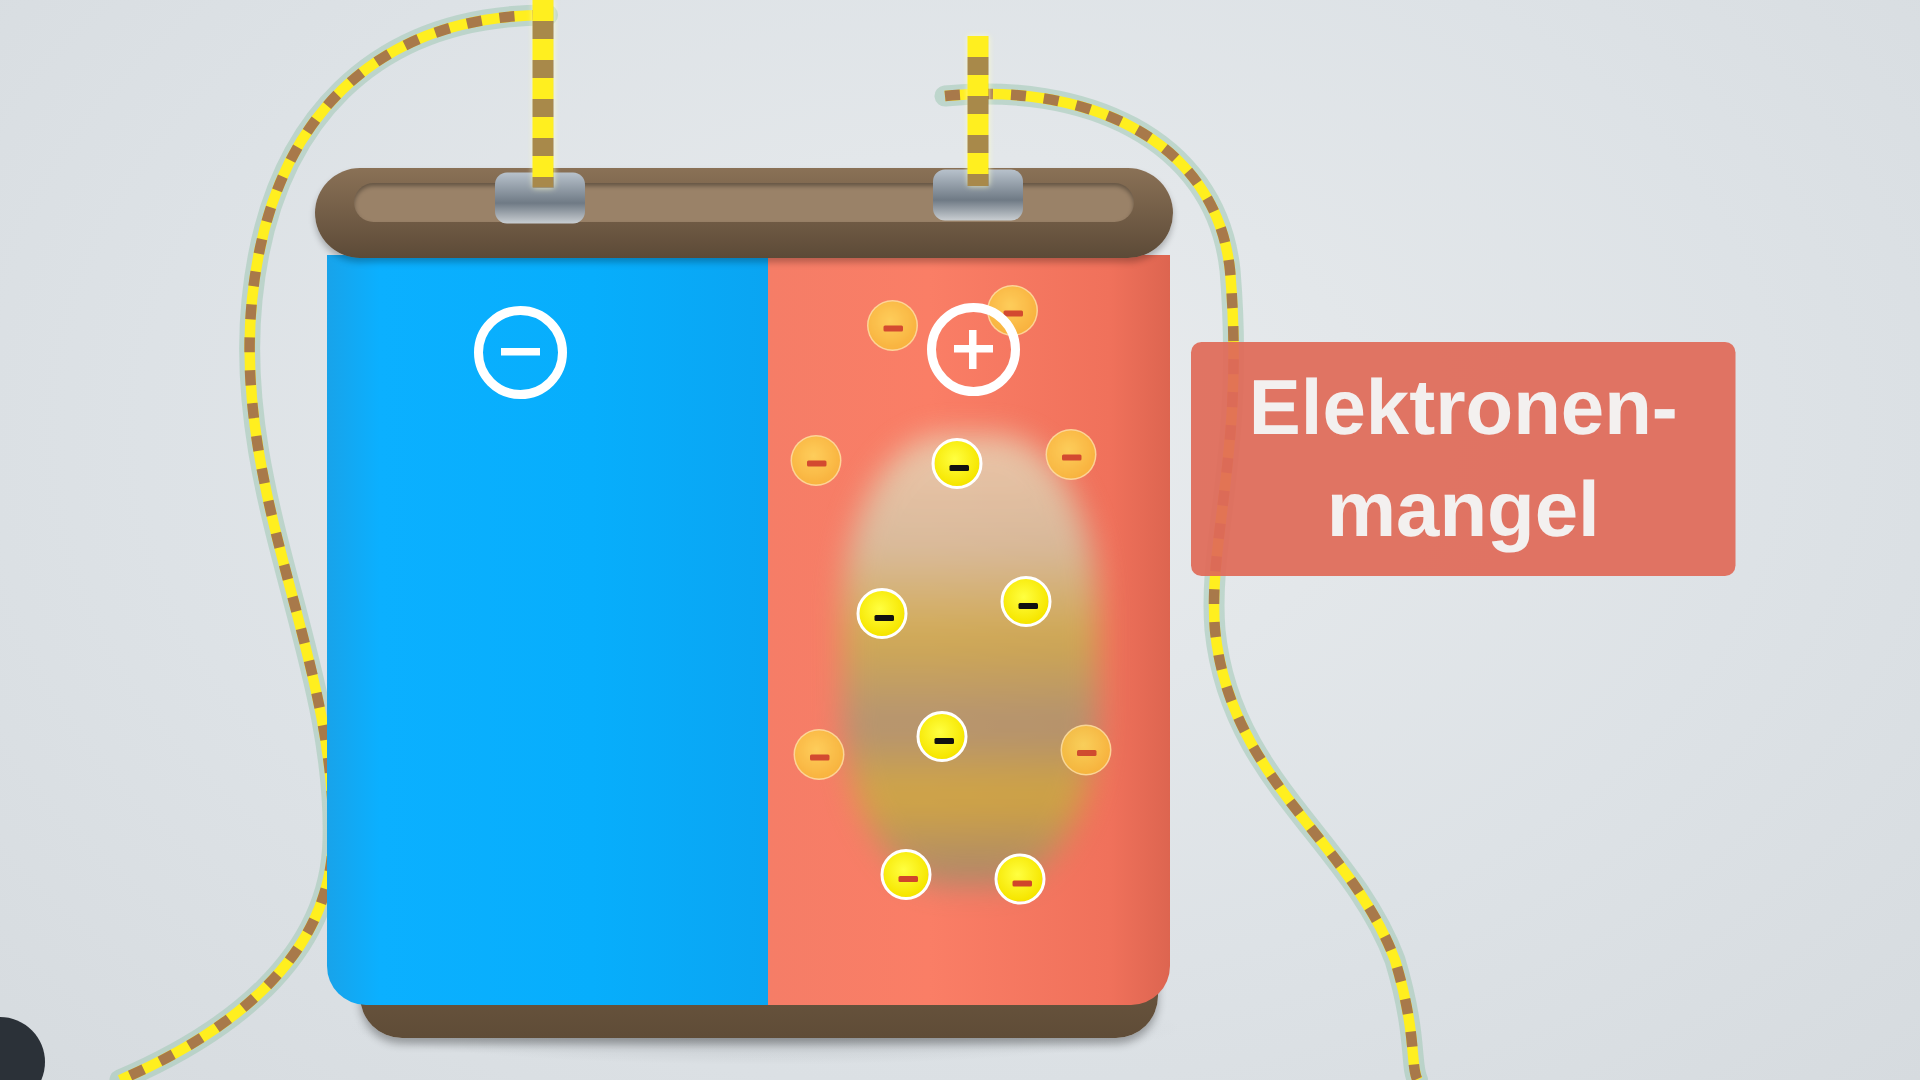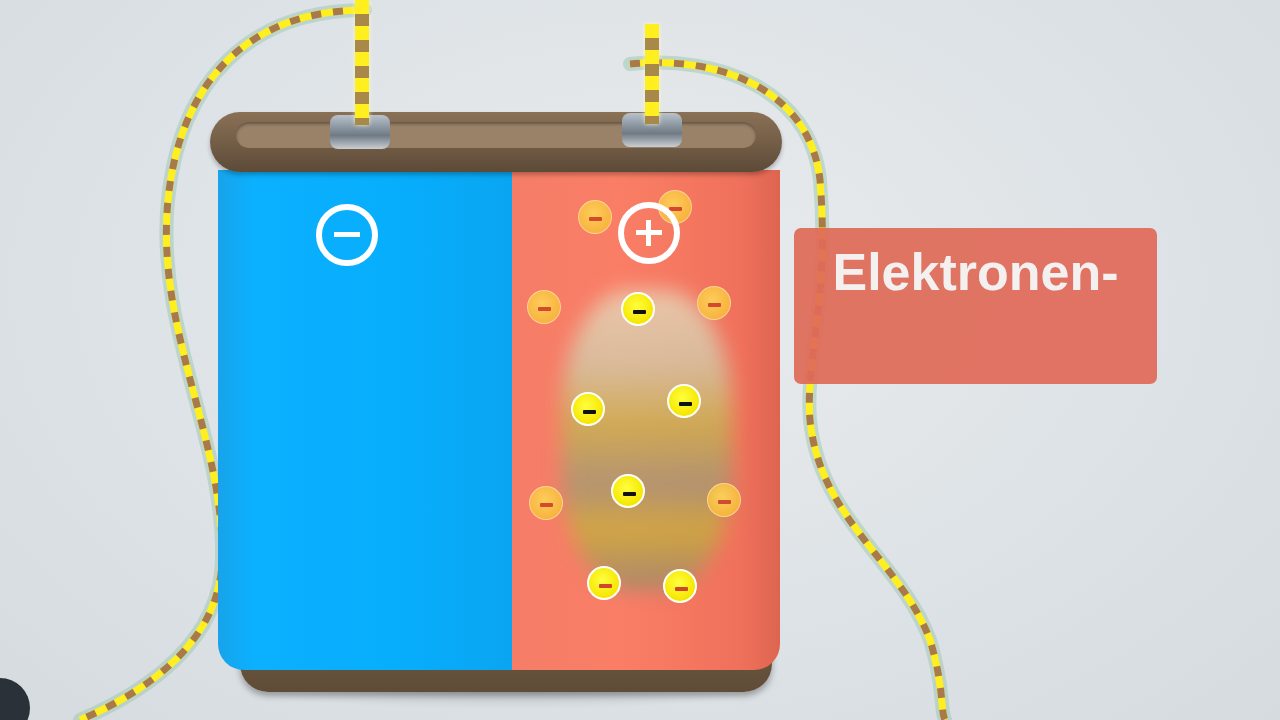--- a/index.html
+++ b/index.html
@@ -112,16 +112,17 @@
       </div>
       <div class="electron reddish" style="left: 663px; top: 569px;">
         <div class="bar"></div>
       </div>
     </div>
 
   <div class="sign-pos" style="left:618px;top:202px;"></div>
 
   <div class="label-box">
     <div>Elektronen-</div>
+    <div>mangel</div>
   </div>
 
   <div class="knob"></div>
 </div>
 
 </body></html>

